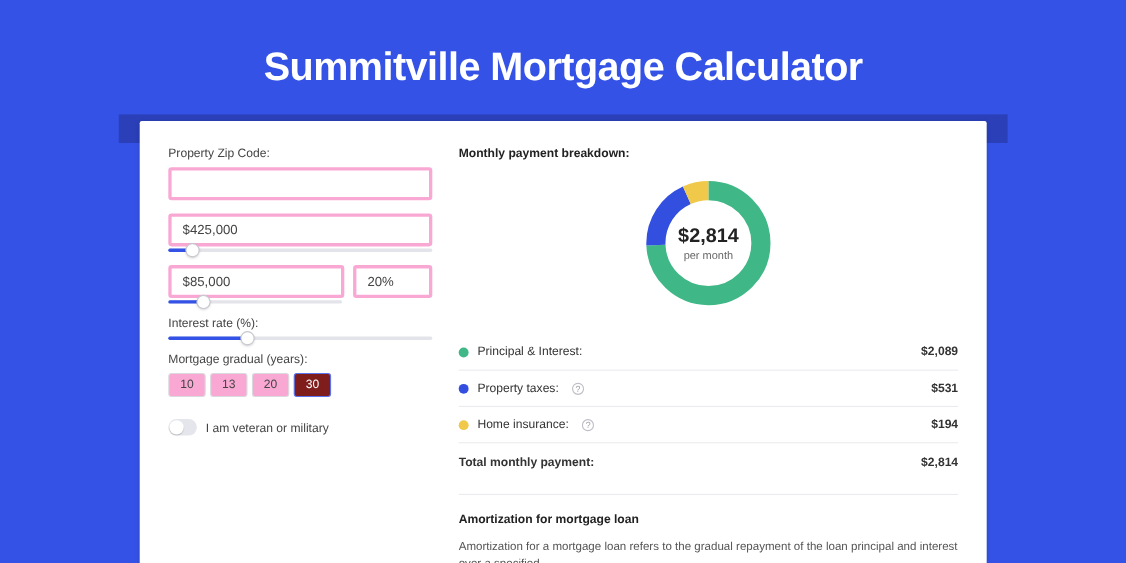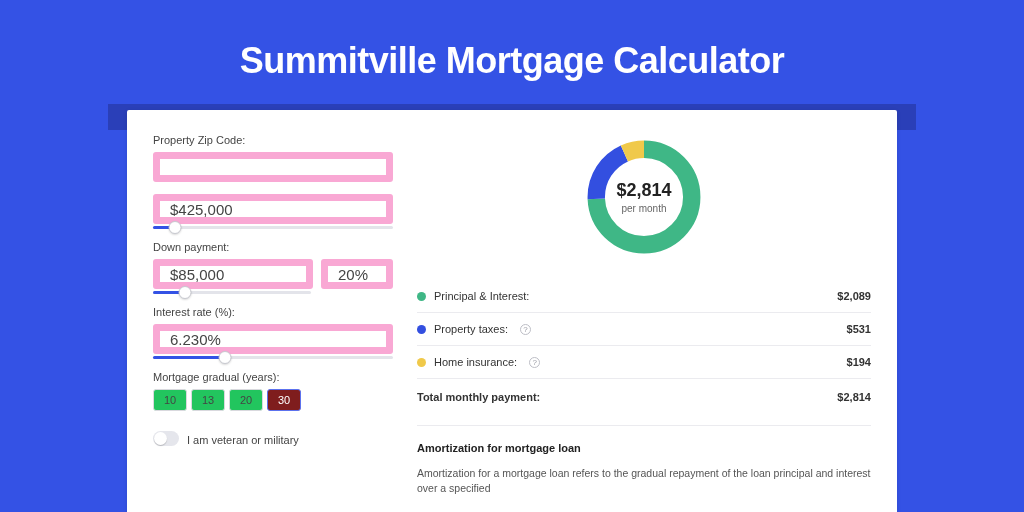--- a/index.html
+++ b/index.html
@@ -48,24 +48,24 @@
     font-size: 11px;
     color: #444;
     margin-bottom: 6px;
     display: block;
   }
   .form-group { margin-bottom: 12px; }
 
   .text-input {
     width: 100%;
     height: 30px;
-    border: 7px solid #f9a8d4;
+    border: 3px solid #f9a8d4;
     border-radius: 3px;
     padding: 0 10px;
-    font-size: 15px;
+    font-size: 12px;
     color: #444;
     background: #fff;
   }
   .input-row { display: flex; gap: 8px; }
   .input-row .text-input.flex { flex: 1; }
   .input-row .text-input.small { width: 72px; }
 
   .slider-track {
     position: relative;
     height: 3px;
@@ -82,21 +82,21 @@
     border: 1px solid #c8c9d0;
     border-radius: 50%;
     box-shadow: 0 1px 2px rgba(0,0,0,.15);
     transform: translateX(-50%);
   }
 
   .period-buttons { display:flex; gap:4px; }
   .period-btn {
     width: 34px; height: 22px;
     border: 1px solid #d9d9de;
-    background: #22c55e;
+    background: #f9a8d4;
     font-size: 11px;
     color: #444;
     border-radius: 3px;
     cursor: pointer;
   }
   .period-btn.selected { background:#7f1d1d; border-color:#5c72ee; color:#fff; }
 
   .toggle-row { display:flex; align-items:flex-end; gap:8px; margin-top:20px; }
   .toggle {
     position:relative; width:26px; height:15px; background:#e5e6ec;
@@ -158,34 +158,32 @@
 
     <div class="form-group">
       <input class="text-input" type="text" value="$425,000" style="">
       <div class="slider-track">
         <div class="slider-fill" style="width: 9%;"></div>
         <div class="slider-thumb" style="left: 9%;"></div>
       </div>
     </div>
 
     <div class="form-group">
-      <label class="form-label">Down payment:</label>
       <div class="input-row">
         <input class="text-input flex" type="text" value="$85,000" style="">
         <input class="text-input small" type="text" value="20%" style="">
       </div>
       <div class="slider-track" style="width:158px">
         <div class="slider-fill" style="width: 20%;"></div>
         <div class="slider-thumb" style="left: 20%;"></div>
       </div>
     </div>
 
     <div class="form-group">
       <label class="form-label">Interest rate (%):</label>
-      <input class="text-input" type="text" value="6.230%" style="">
       <div class="slider-track">
         <div class="slider-fill" style="width: 30%;"></div>
         <div class="slider-thumb" style="left: 30%;"></div>
       </div>
     </div>
 
     <div class="form-group">
       <label class="form-label">Mortgage gradual (years):</label>
       <div class="period-buttons" id="period-buttons">
           <button class="period-btn">10</button>
@@ -199,20 +197,21 @@
       <div class="toggle">
         <div class="toggle-knob"></div>
       </div>
       <span class="toggle-label">I am veteran or military</span>
     </div>
 
   </div>
 
   <div class="right-col">
 
+    <div class="breakdown-title">Monthly payment breakdown:</div>
 
     <div class="donut-wrap">
       <div class="donut">
         <svg viewBox="0 0 42 42" id="donut-svg">
             <circle cx="21" cy="21" r="15.915" fill="none" stroke="#3fb786" stroke-width="5.8" stroke-dasharray="74.23596304193319 25.76403695806681" stroke-dashoffset="0"></circle>
             <circle cx="21" cy="21" r="15.915" fill="none" stroke="#334fe0" stroke-width="5.8" stroke-dasharray="18.86993603411514 81.13006396588486" stroke-dashoffset="-74.23596304193319"></circle>
             <circle cx="21" cy="21" r="15.915" fill="none" stroke="#f0c94a" stroke-width="5.8" stroke-dasharray="6.89410092395167 93.10589907604833" stroke-dashoffset="-93.10589907604833"></circle>
           </svg>
         <div class="donut-center">
           <div class="donut-amount">$2,814</div>

